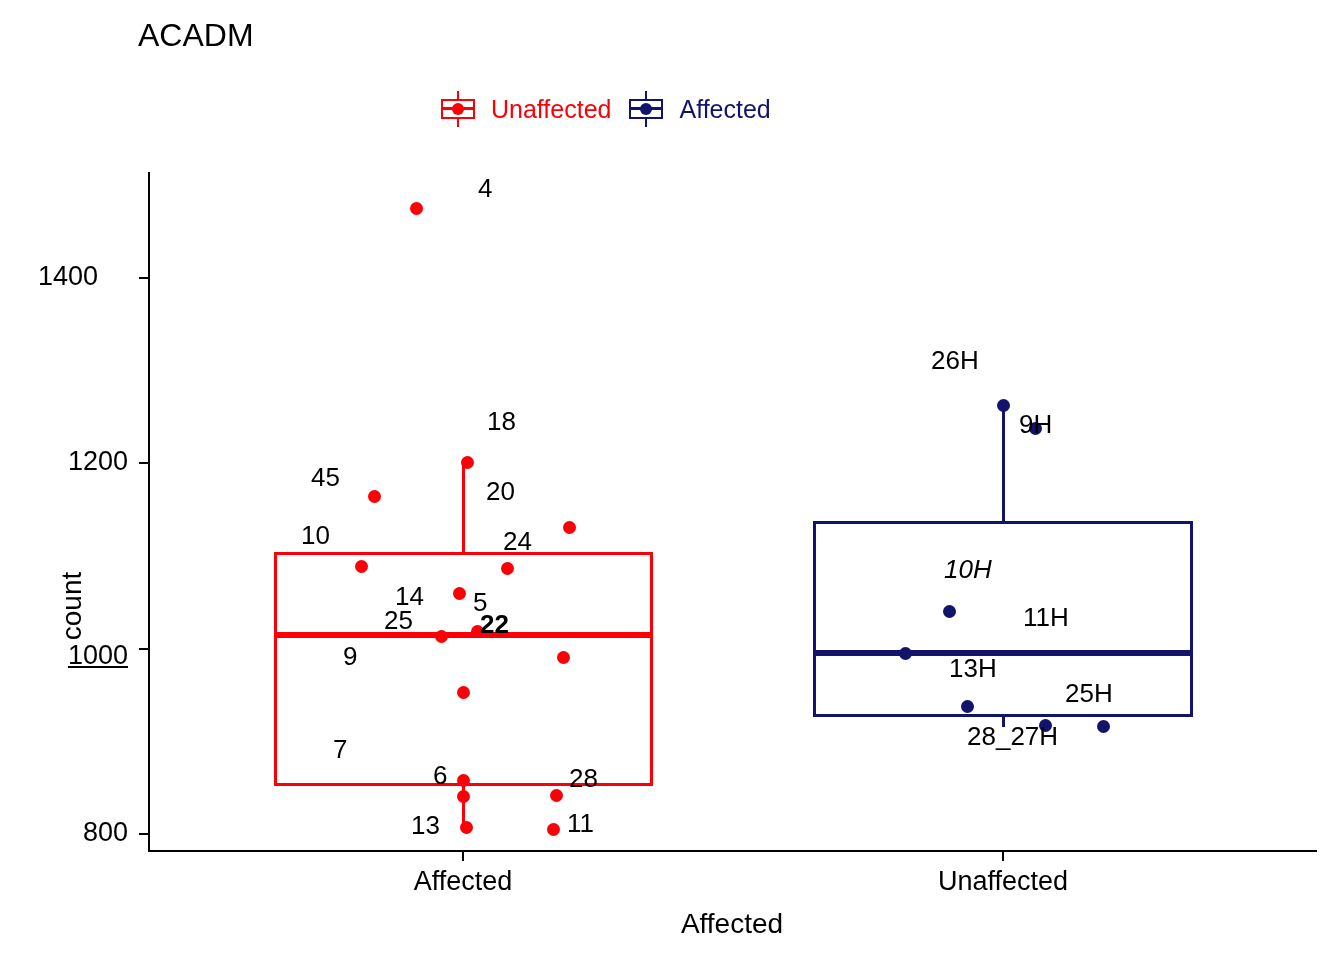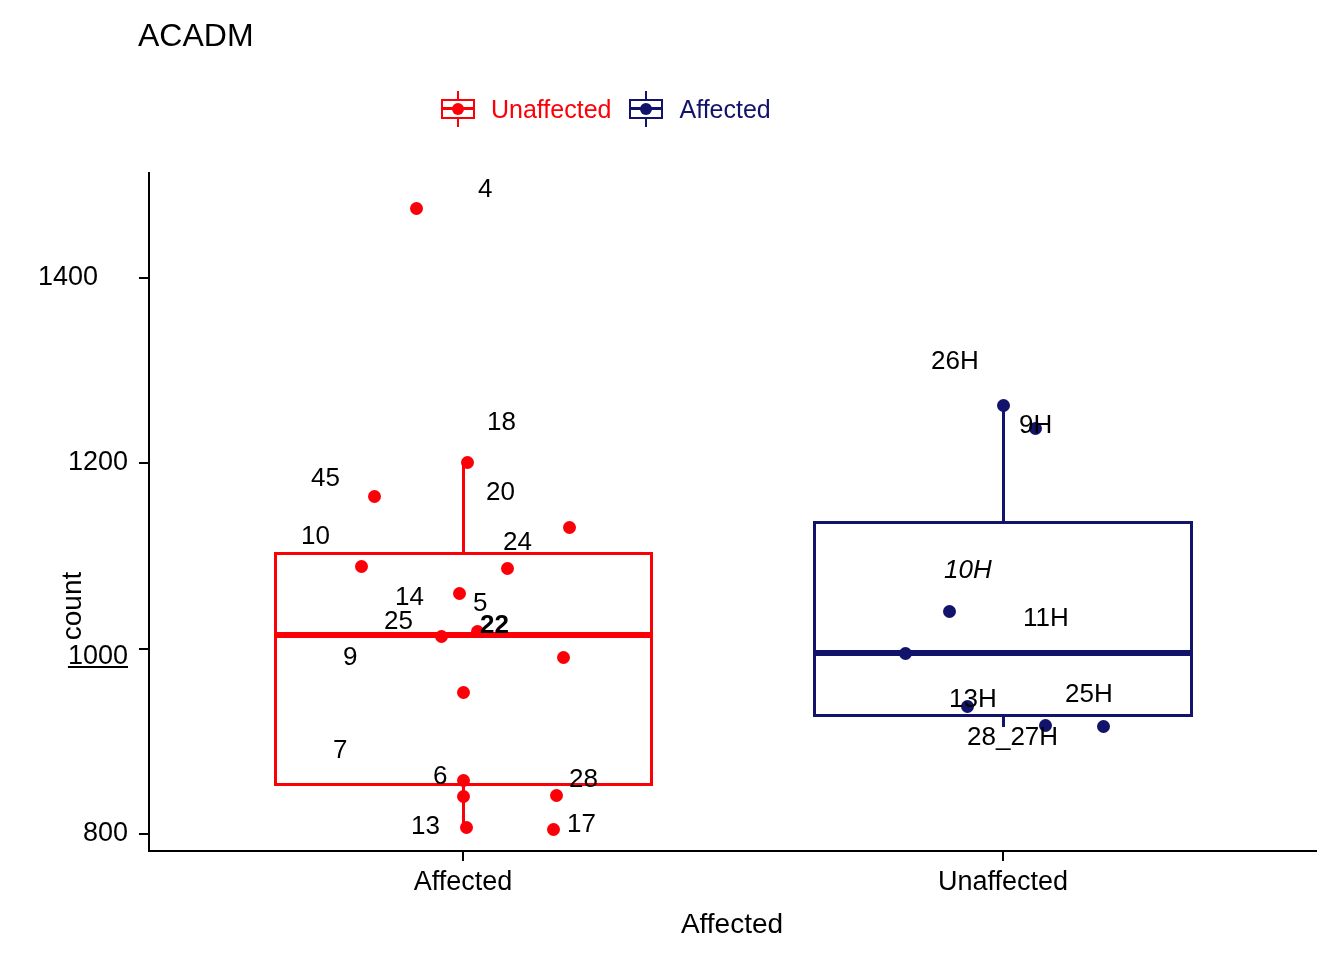--- a/index.html
+++ b/index.html
@@ -148,37 +148,37 @@
         <div class="pt-label" style="left: 343px; top: 641.22px;">9</div>
         <div class="pt" title="7: 858" style="left: 463px; top: 780.253px;"></div>
         <div class="pt-label" style="left: 333px; top: 734.253px;">7</div>
         <div class="pt" title="6: 840" style="left: 463px; top: 796.933px;"></div>
         <div class="pt-label" style="left: 433px; top: 759.933px;">6</div>
         <div class="pt" title="28: 842" style="left: 556px; top: 795.08px;"></div>
         <div class="pt-label" style="left: 569px; top: 763.08px;">28</div>
         <div class="pt" title="13: 807" style="left: 466px; top: 827.513px;"></div>
         <div class="pt-label" style="left: 411px; top: 809.513px;">13</div>
         <div class="pt" title="11: 805" style="left: 553px; top: 829.367px;"></div>
-        <div class="pt-label" style="left: 567px; top: 808.367px;">17</div>
+        <div class="pt-label" style="left: 567px; top: 808.367px;">11</div>
       </div>
       <div class="series-affected">
         <div class="bx box-whisker" style="left: 1001.5px; top: 405.88px; height: 114.907px;"></div>
         <div class="bx box-whisker" style="left: 1001.5px; top: 717.24px; height: 9.26667px;"></div>
         <div class="bx box-rect" style="left: 813px; top: 520.787px; width: 380px; height: 196.453px;"></div>
         <div class="bx box-median" style="left: 813px; top: 650.3px; width: 380px;"></div>
         <div class="pt" title="26H: 1262" style="left: 1003px; top: 405.88px;"></div>
         <div class="pt-label" style="left: 931px; top: 344.88px;">26H</div>
         <div class="pt" title="9H: 1238" style="left: 1035px; top: 428.12px;"></div>
         <div class="pt-label" style="left: 1019px; top: 409.12px;">9H</div>
         <div class="pt" title="10H: 1040" style="left: 949px; top: 611.6px;"></div>
         <div class="pt-label" style="left: 944px; top: 553.6px; font-style: italic;">10H</div>
         <div class="pt" title="11H: 995" style="left: 905px; top: 653.3px;"></div>
         <div class="pt-label" style="left: 1023px; top: 602.3px;">11H</div>
         <div class="pt" title="13H: 938" style="left: 967px; top: 706.12px;"></div>
-        <div class="pt-label" style="left: 949px; top: 683px;">13H</div>
+        <div class="pt-label" style="left: 949px; top: 653px;">13H</div>
         <div class="pt" title="25H: 917" style="left: 1045px; top: 725.58px;"></div>
         <div class="pt-label" style="left: 1025px; top: 677.58px; margin-left: 40px;">25H</div>
         <div class="pt" title="28_27H: 916" style="left: 1103px; top: 726.507px;"></div>
         <div class="pt-label" style="left: 967px; top: 720.507px;">28_27H</div>
       </div>
     </div>
 
 </div>
 
 </body></html>

